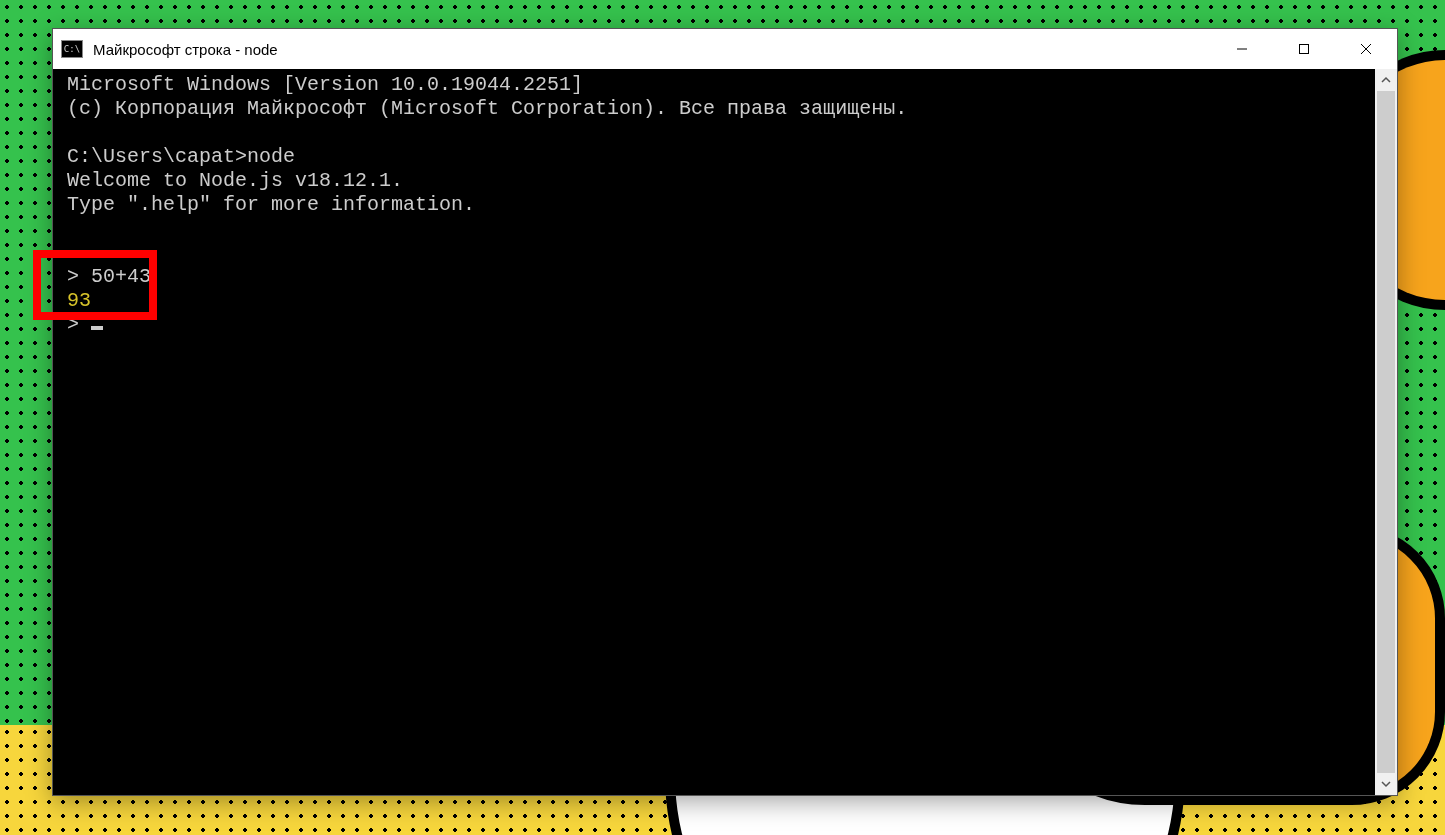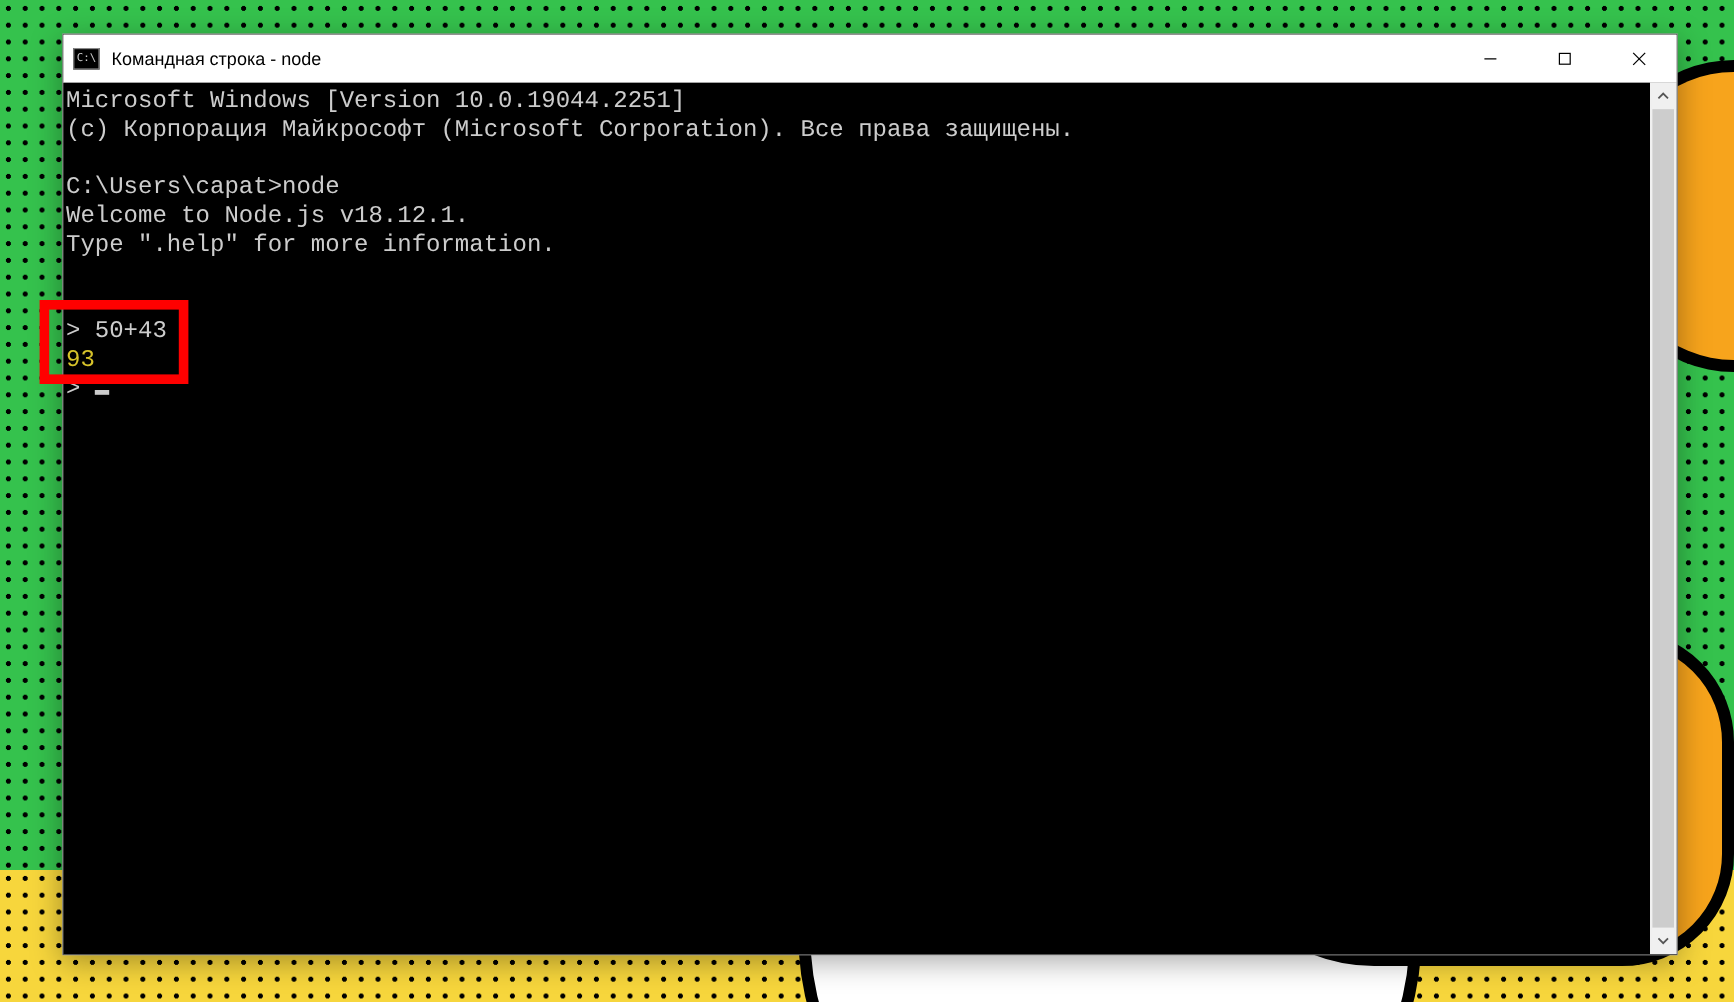--- a/index.html
+++ b/index.html
@@ -121,20 +121,21 @@
     color: #000;
   }
   .win-btn svg { width: 12px; height: 12px; }
 
   
   .term-wrap {
     flex: 1;
     display: flex;
     background: #000;
     position: relative;
+    padding-left: 12px;
   }
   .term {
     flex: 1;
     background: #000;
     color: #cccccc;
     font-family: Consolas, "Courier New", monospace;
     font-size: 20px;
     line-height: 24px;
     padding: 4px 2px 2px 2px;
     white-space: pre;
@@ -192,21 +193,21 @@
 <div class="bg"></div>
 <div class="bg-yellow"></div>
 <div class="bg-white"></div>
 <div class="bg-orange2"></div>
 <div class="bg-orange"></div>
 
 <div class="window">
 
   <div class="titlebar">
     <span class="app-icon">C:\</span>
-    <span class="title-text">Командная строка - node</span>
+    <span class="title-text">Майкрософт строка - node</span>
     <span class="spacer"></span>
     <div class="win-controls">
       <div class="win-btn">
         <svg viewBox="0 0 12 12">
             <line x1="1" y1="6" x2="11" y2="6" stroke="#000" stroke-width="1"></line>
           </svg>
       </div>
       <div class="win-btn">
         <svg viewBox="0 0 12 12">
             <rect x="1.5" y="1.5" width="9" height="9" fill="none" stroke="#000" stroke-width="1"></rect>

